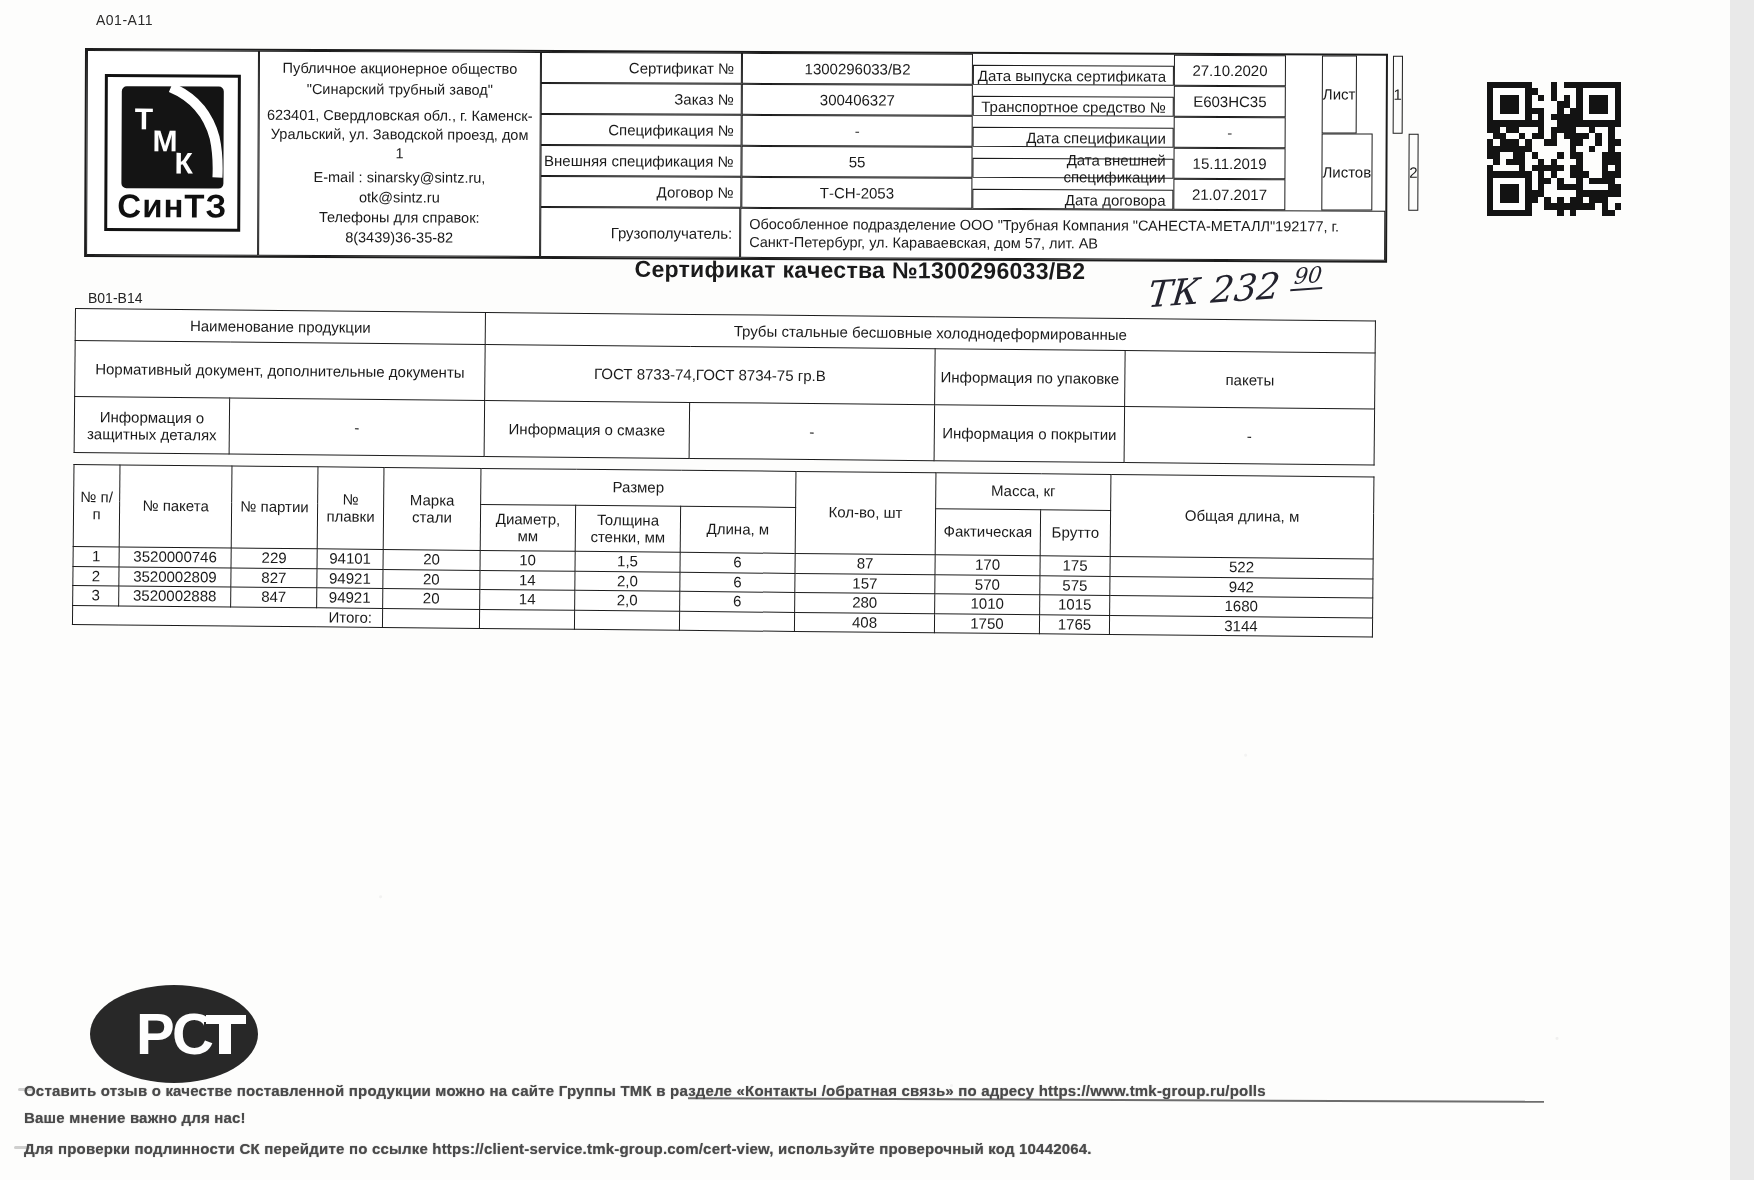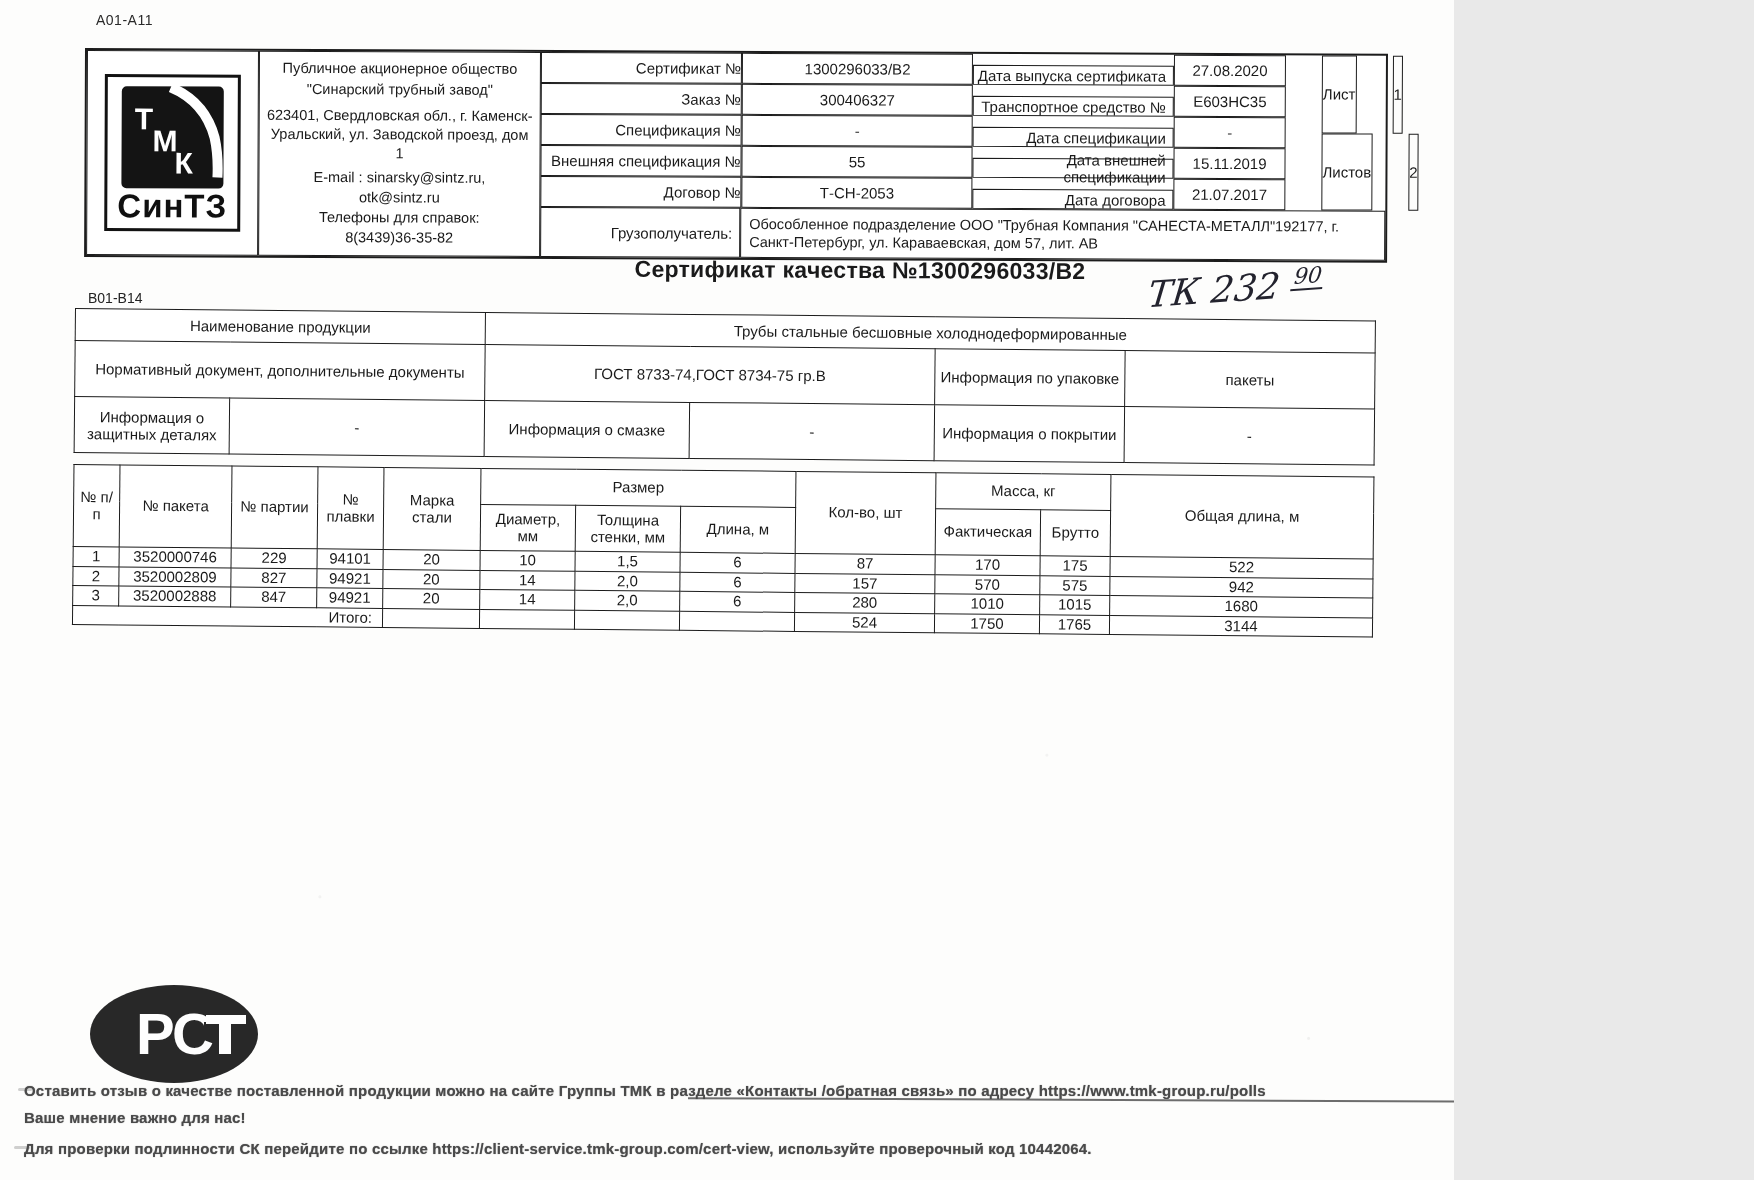--- a/index.html
+++ b/index.html
@@ -1,17 +1,17 @@
 <!DOCTYPE html>
 <html><head>
 <meta charset="utf-8">
 <style>
   html,body{margin:0;padding:0;background:#e9e9e9;}
   .page{
-    position:relative;width:1454px;height:1180px;background:#fdfdfc;
+    position:relative;width:1730px;height:1180px;background:#fdfdfc;
     font-family:"Liberation Sans",sans-serif;color:#1a1a1a;overflow:hidden;
     background-image:
       radial-gradient(circle at 22% 76%, rgba(0,0,0,.045) 0 1px, transparent 2px),
       radial-gradient(circle at 72% 64%, rgba(0,0,0,.04) 0 1px, transparent 2px),
       radial-gradient(circle at 90% 88%, rgba(0,0,0,.05) 0 1px, transparent 2px),
       radial-gradient(circle at 55% 92%, rgba(0,0,0,.035) 0 1px, transparent 2px);
   }
   .corner-label{position:absolute;left:96px;top:12px;font-size:14px;letter-spacing:.5px;color:#2a2a2a;}
   
   .header-block{
@@ -21,21 +21,21 @@
     border:2.5px solid #1c1c1c;background:#fff;
   }
   .hcell{border:1.4px solid #1c1c1c;box-sizing:border-box;overflow:hidden;}
   .logo-cell{grid-column:1;grid-row:1/7;display:flex;align-items:center;justify-content:center;}
   .logo-frame{border:3px solid #121212;padding:8px 10px 4px;display:flex;flex-direction:column;align-items:center;background:#fff;}
   .logo-sub{font-weight:bold;font-size:33px;letter-spacing:1px;color:#101010;line-height:1.05;}
   .company-cell{grid-column:2;grid-row:1/7;padding:8px 6px;text-align:center;font-size:14.5px;line-height:1.32;display:flex;flex-direction:column;justify-content:center;gap:1px;}
   .company-cell .ln{white-space:normal;}
   .field-row{grid-column:3;display:flex;}
   .field-row>div{box-sizing:border-box;border:1.4px solid #1c1c1c;display:flex;align-items:center;font-size:15px;}
-  .f-l1{width:27%;justify-content:flex-end;}
+  .f-l1{width:27%;justify-content:flex-end;padding-right:7px;}
   .f-v1{width:31%;justify-content:center;text-align:center;}
   .f-l2{width:27%;justify-content:flex-end;padding-right:7px;text-align:right;margin-top:11px;}
   .f-v2{width:15%;justify-content:center;text-align:center;font-weight:500;}
   .consignee-row{grid-column:3/5;grid-row:6;display:flex;}
   .consignee-label{width:200px;box-sizing:border-box;border:1.4px solid #1c1c1c;display:flex;align-items:center;justify-content:flex-end;padding-right:7px;font-size:15px;}
   .consignee-value{flex:1;box-sizing:border-box;border:1.4px solid #1c1c1c;font-size:14.5px;line-height:1.25;padding:3px 8px;display:flex;align-items:center;}
   .sheet-box{grid-column:4;grid-row:1/6;display:flex;flex-direction:column;}
   .sheet-half{flex:1;display:flex;}
   .sheet-half>div{box-sizing:border-box;border:1.4px solid #1c1c1c;display:flex;align-items:center;justify-content:center;font-size:15px;margin-left:36px;}
   .sheet-lab{width:62%;}
@@ -103,21 +103,21 @@
       <div class="ln">E-mail : sinarsky@sintz.ru,</div>
       <div class="ln">otk@sintz.ru</div>
       <div class="ln">Телефоны для справок:</div>
       <div class="ln">8(3439)36-35-82</div>
     </div>
 
     <div class="field-row" style="grid-row:1;">
       <div class="f-l1">Сертификат №</div>
       <div class="f-v1">1300296033/В2</div>
       <div class="f-l2">Дата выпуска сертификата</div>
-      <div class="f-v2">27.08.2020</div>
+      <div class="f-v2">27.10.2020</div>
     </div>
     <div class="field-row" style="grid-row:2;">
       <div class="f-l1">Заказ №</div>
       <div class="f-v1">300406327</div>
       <div class="f-l2">Транспортное средство №</div>
       <div class="f-v2">Е603НС35</div>
     </div>
     <div class="field-row" style="grid-row:3;">
       <div class="f-l1">Спецификация №</div>
       <div class="f-v1">-</div>
@@ -439,21 +439,21 @@
         <td>1010</td>
         <td>1015</td>
         <td>1680</td>
       </tr>
       <tr>
         <td colspan="4" class="totals-label">Итого:</td>
         <td></td>
         <td></td>
         <td></td>
         <td></td>
-        <td>524</td>
+        <td>408</td>
         <td>1750</td>
         <td>1765</td>
         <td>3144</td>
       </tr>
     </tbody>
       </table>
   </div>
 
   <div class="rst-logo">
     <svg viewBox="0 0 176 104">

